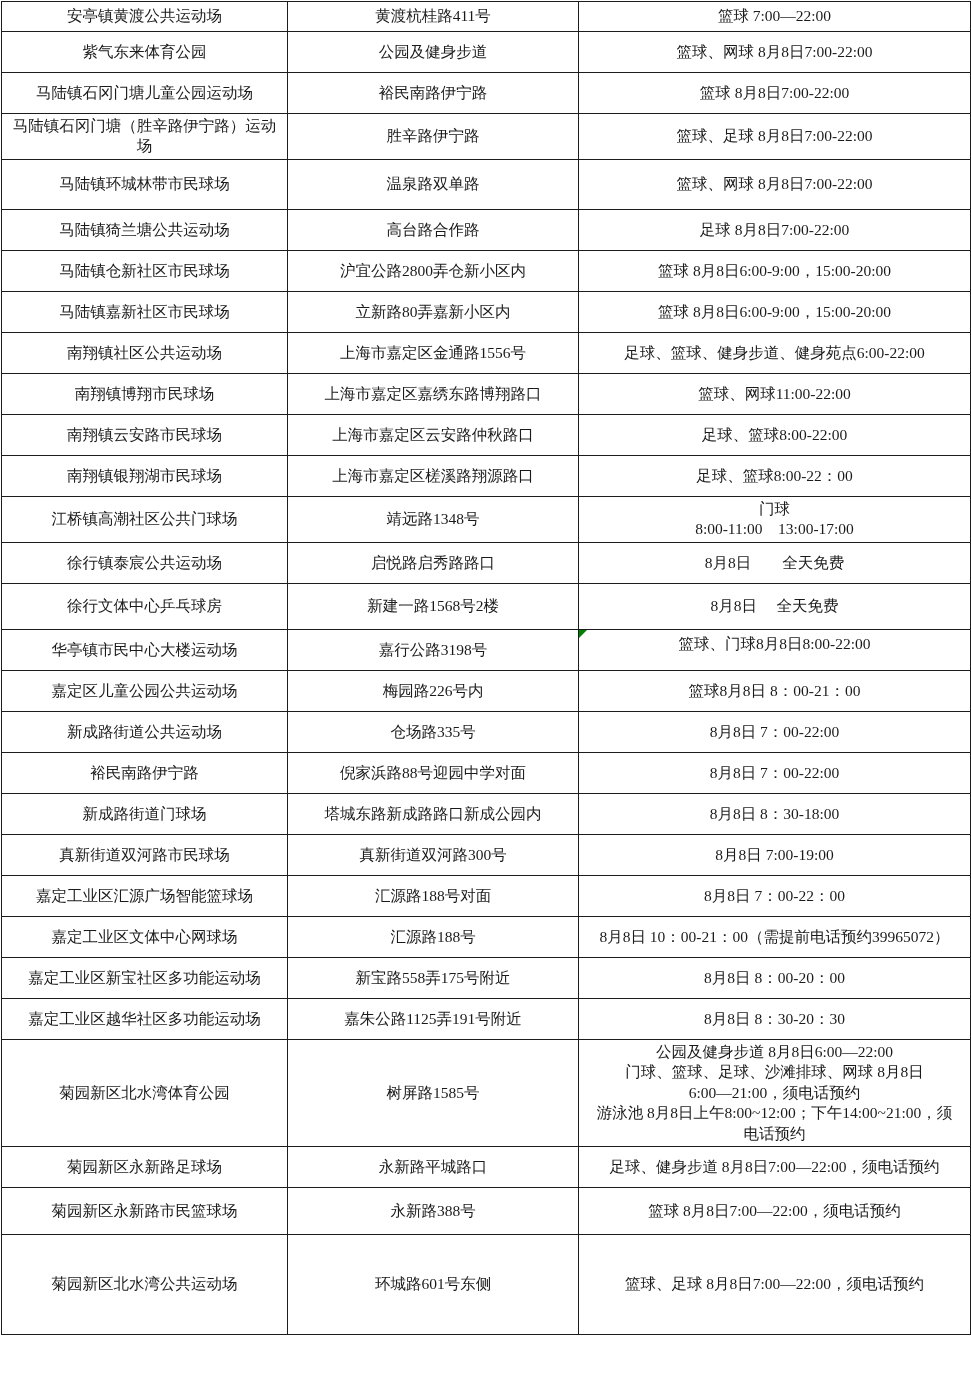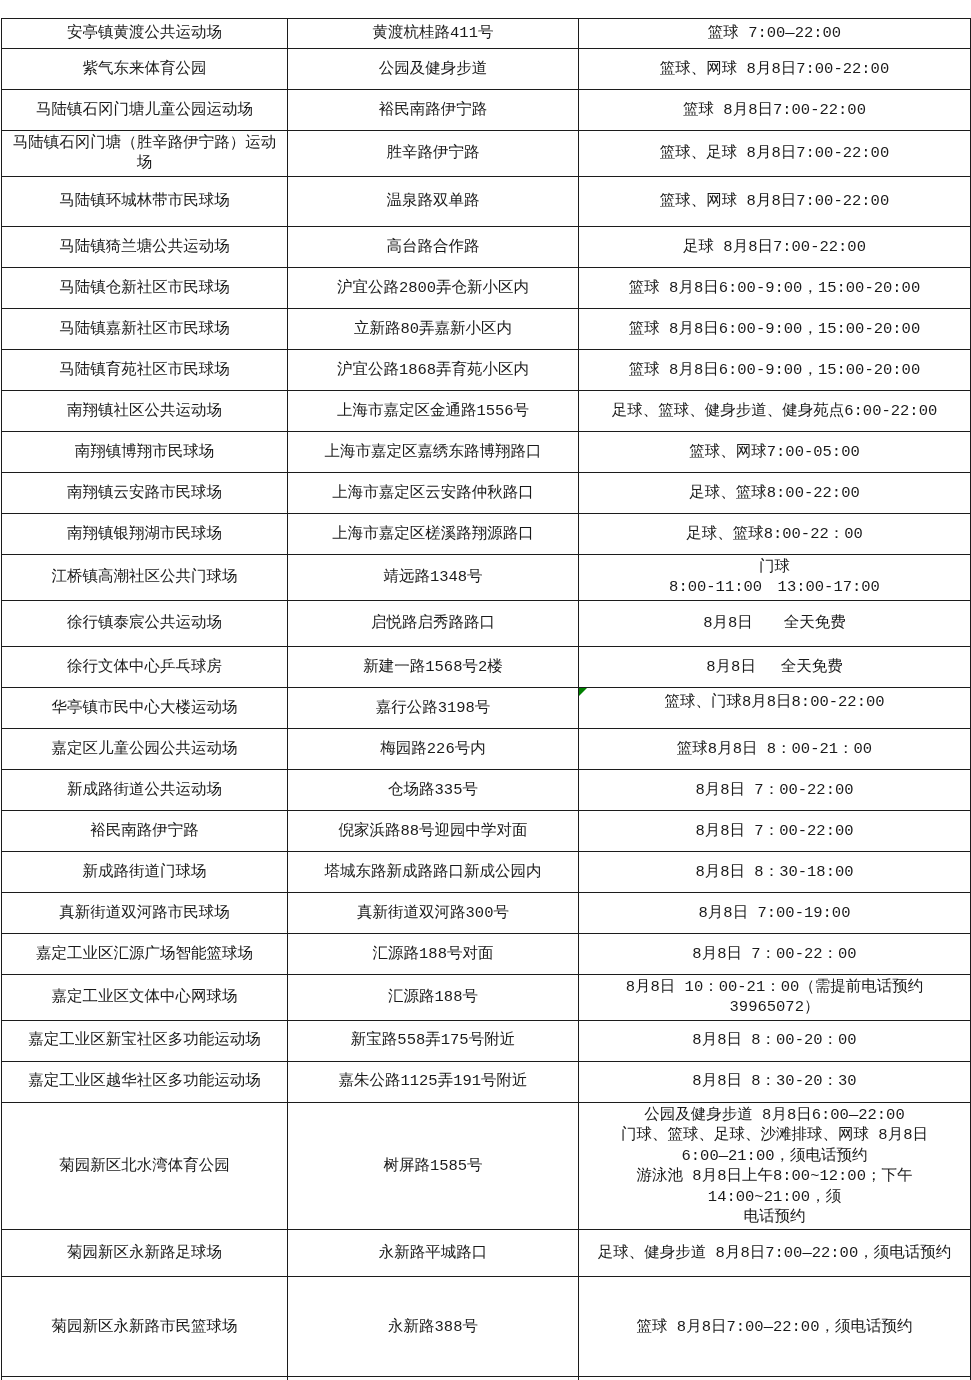--- a/index.html
+++ b/index.html
@@ -11,22 +11,21 @@
     width: 971px;
     height: 1380px;
     overflow: hidden;
     font-family: "Liberation Serif", "DejaVu Serif", serif;
     color: #1a1a1a;
   }
   .page {
     width: 938px;
     height: 1380px;
     box-sizing: border-box;
-    padding: 18px 1px 1px 1px;
-    font-family: Liberation Mono, monospace;
+    padding: 1px 1px 1px 1px;
   }
   table.venues {
     width: 969px;
     border-collapse: collapse;
     table-layout: fixed;
   }
   col.c-name { width: 286px; }
   col.c-addr { width: 291px; }
   col.c-hours { width: 392px; }
   td {
@@ -109,33 +108,28 @@
     <td class="name">马陆镇仓新社区市民球场</td>
     <td class="addr">沪宜公路2800弄仓新小区内</td>
     <td class="hours">篮球 8月8日6:00-9:00，15:00-20:00</td>
   </tr>
         <tr>
     <td class="name">马陆镇嘉新社区市民球场</td>
     <td class="addr">立新路80弄嘉新小区内</td>
     <td class="hours">篮球 8月8日6:00-9:00，15:00-20:00</td>
   </tr>
         <tr>
-    <td class="name">马陆镇育苑社区市民球场</td>
-    <td class="addr">沪宜公路1868弄育苑小区内</td>
-    <td class="hours">篮球 8月8日6:00-9:00，15:00-20:00</td>
-  </tr>
-        <tr>
     <td class="name">南翔镇社区公共运动场</td>
     <td class="addr">上海市嘉定区金通路1556号</td>
     <td class="hours">足球、篮球、健身步道、健身苑点6:00-22:00</td>
   </tr>
         <tr>
     <td class="name">南翔镇博翔市民球场</td>
     <td class="addr">上海市嘉定区嘉绣东路博翔路口</td>
-    <td class="hours">篮球、网球7:00-05:00</td>
+    <td class="hours">篮球、网球11:00-22:00</td>
   </tr>
         <tr>
     <td class="name">南翔镇云安路市民球场</td>
     <td class="addr">上海市嘉定区云安路仲秋路口</td>
     <td class="hours">足球、篮球8:00-22:00</td>
   </tr>
         <tr>
     <td class="name">南翔镇银翔湖市民球场</td>
     <td class="addr">上海市嘉定区槎溪路翔源路口</td>
     <td class="hours">足球、篮球8:00-22：00</td>

